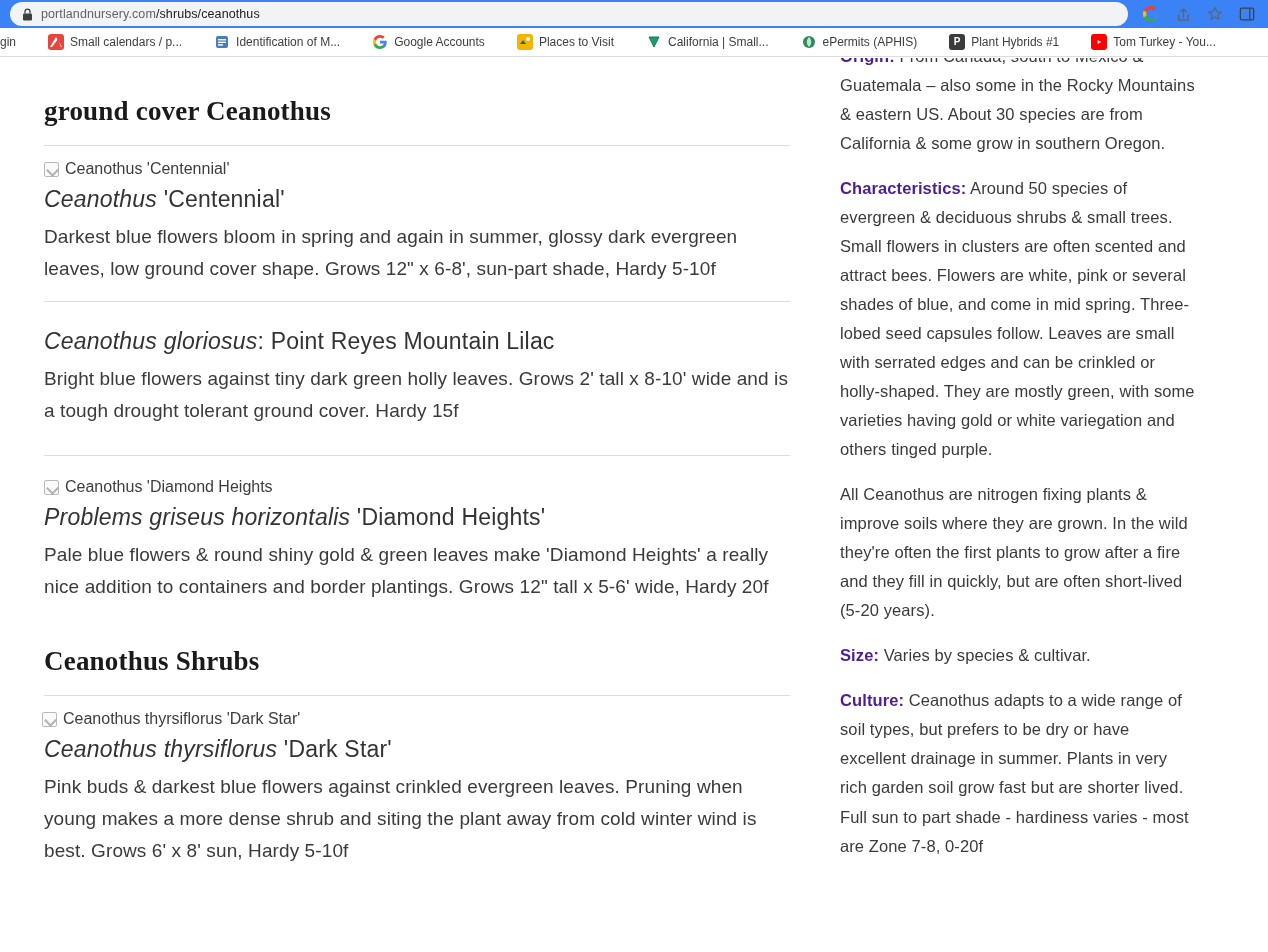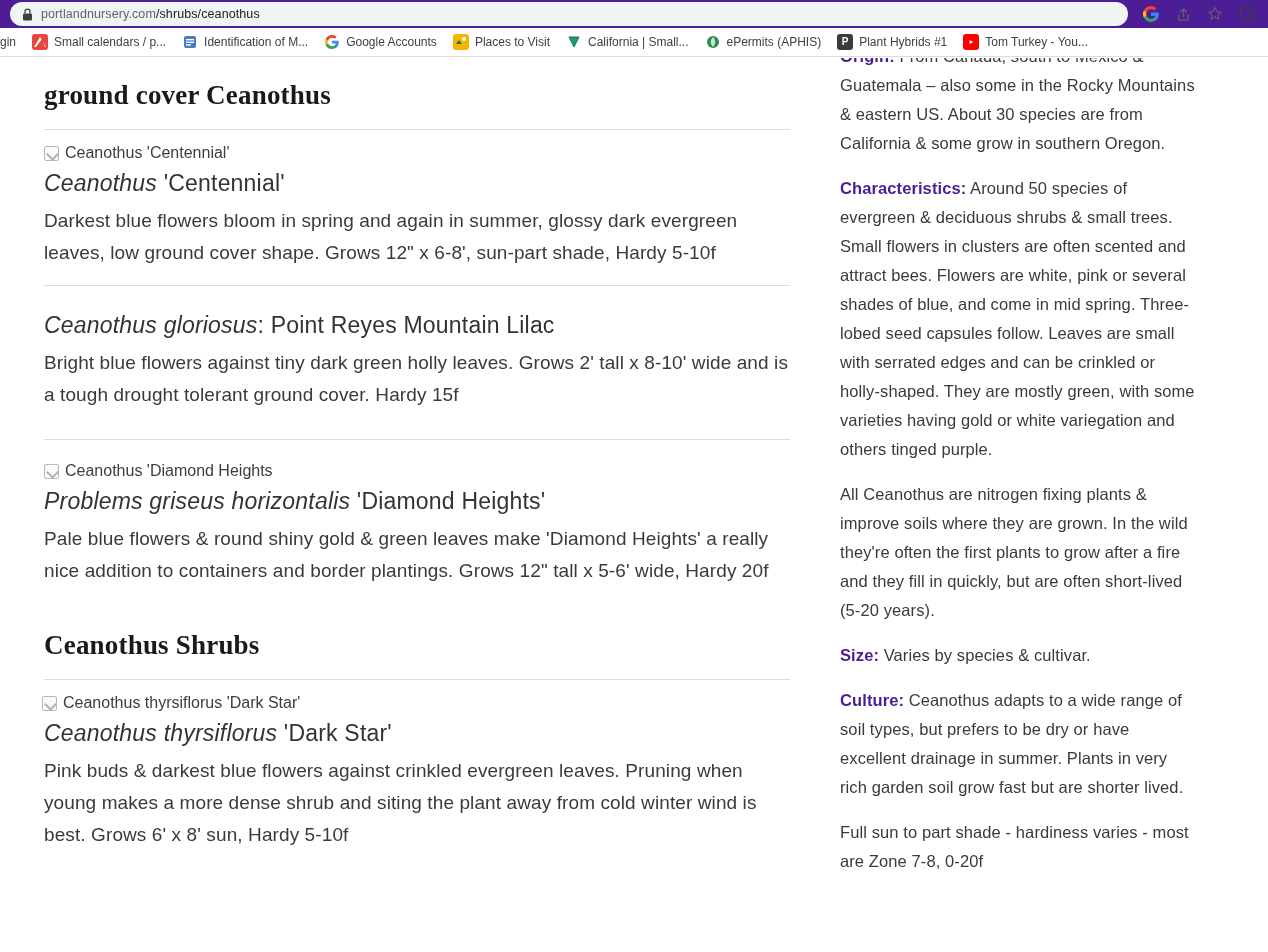--- a/index.html
+++ b/index.html
@@ -14,21 +14,21 @@
   
   .chrome {
     position: absolute; top: 0; left: 0; width: 1268px;
     background: #ffffff;
   }
   .urlbar-row {
     height: 28px;
     display: flex;
     align-items: center;
     padding: 0 10px;
-    background: #4c1d95;
+    background: #3b82f6;
   }
   .urlpill {
     flex: 1;
     height: 24px;
     background: #f1f3f4;
     border-radius: 12px;
     display: flex;
     align-items: center;
     padding: 0 12px;
     font-size: 12.5px;
@@ -41,21 +41,21 @@
   .chrome-right {
     display: flex; align-items: center; gap: 14px;
     padding-left: 14px; padding-right: 2px;
   }
   .chrome-right .cicon { width: 18px; height: 18px; display:inline-flex; align-items:center; justify-content:center; }
 
   .bookmarks-row {
     height: 29px;
     display: flex;
     align-items: center;
-    gap: 0px;
+    gap: 16px;
     padding: 0 0 0 0;
     background: #ffffff;
     border-bottom: 1px solid #dadce0;
     font-size: 12px;
     color: #3c4043;
     overflow: hidden;
     white-space: nowrap;
   }
   .bm {
     display: flex; align-items: center;
@@ -80,21 +80,21 @@
     position: absolute;
     top: 58px; left: 0;
     width: 1268px; height: 894px;
     background: #ffffff;
     overflow: hidden;
   }
   .col-left {
     position: absolute;
     left: 0; top: 0;
     width: 820px;
-    padding: 0 30px 0 44px;
+    padding: 16px 30px 0 44px;
   }
   .col-right {
     position: absolute;
     left: 820px; top: 0;
     width: 448px;
     padding: 0 70px 0 20px;
   }
 
   h2.section-title {
     font-family: "Liberation Serif", serif;
@@ -348,20 +348,20 @@
     <p class="rc-para">
       <b>Characteristics:</b><span> Around 50 species of evergreen &amp; deciduous shrubs &amp; small trees. Small flowers in clusters are often scented and attract bees. Flowers are white, pink or several shades of blue, and come in mid spring. Three-lobed seed capsules follow. Leaves are small with serrated edges and can be crinkled or holly-shaped. They are mostly green, with some varieties having gold or white variegation and others tinged purple.</span>
     </p>
 
     <p class="rc-para">All Ceanothus are nitrogen fixing plants &amp; improve soils where they are grown. In the wild they're often the first plants to grow after a fire and they fill in quickly, but are often short-lived (5-20 years).</p>
 
     <p class="rc-para">
       <b>Size:</b><span> Varies by species &amp; cultivar.</span>
     </p>
 
-    <p class="rc-para" style="margin-bottom:16px;">
+    <p class="rc-para" style="margin-bottom:1px;">
       <b>Culture:</b><span> Ceanothus adapts to a wide range of soil types, but prefers to be dry or have excellent drainage in summer. Plants in very rich garden soil grow fast but are shorter lived.</span>
     </p>
     <p class="rc-para">Full sun to part shade - hardiness varies - most are Zone 7-8, 0-20f</p>
 
 
   </div>
 </div>
 
 </body></html>

